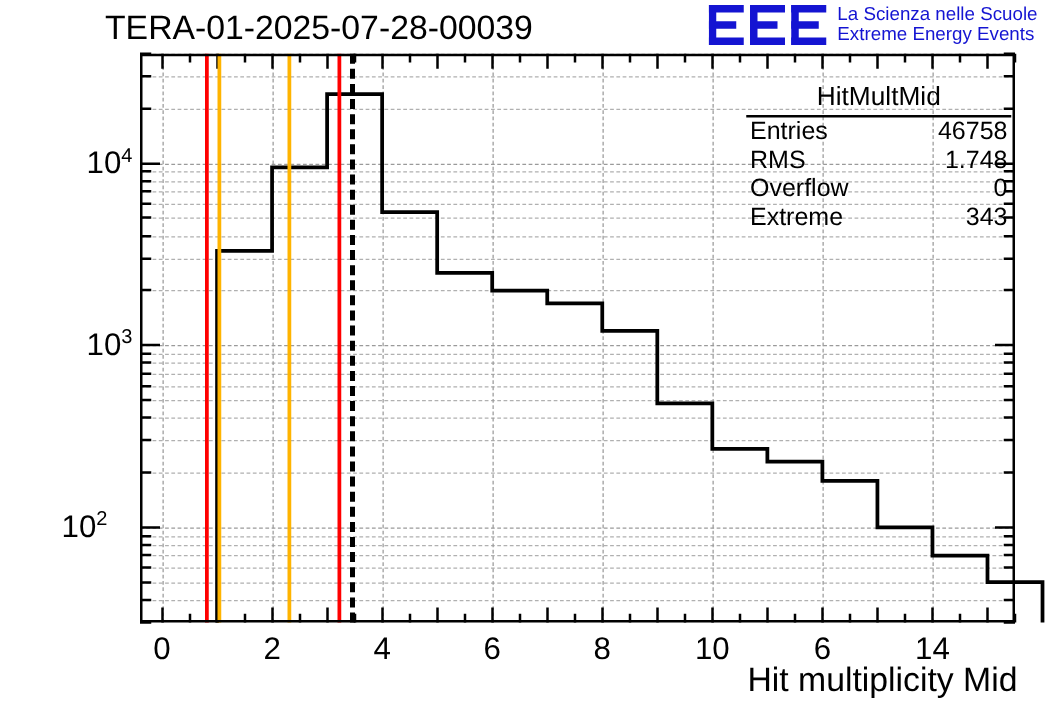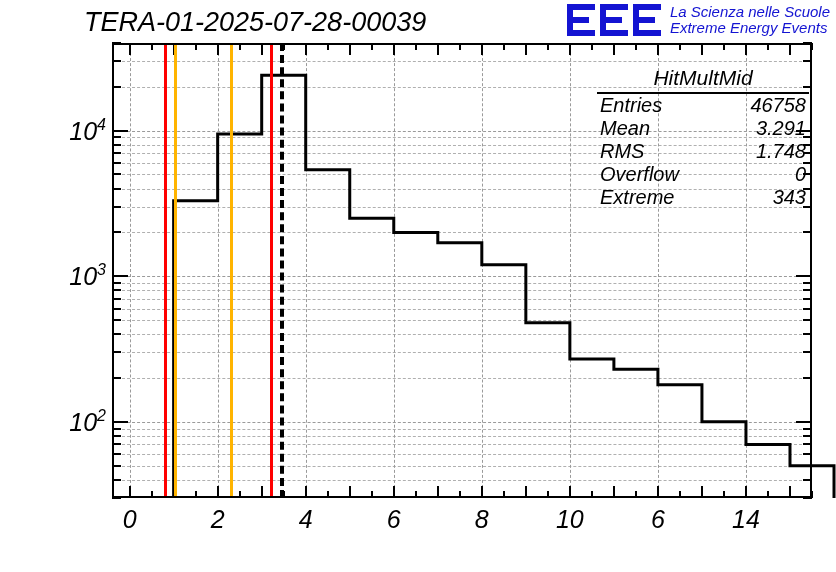--- a/index.html
+++ b/index.html
@@ -1,20 +1,20 @@
 <!DOCTYPE html>
 <html><head>
 <meta charset="utf-8">
 <style>
   html,body{margin:0;padding:0;}
   body{
     width:836px;height:572px;background:#ffffff;overflow:hidden;position:relative;
     font-family:"Liberation Sans", sans-serif;color:#000;
   }
-  #root{position:absolute;left:0;top:0;width:836px;height:572px;font-style:italic;}
+  #root{position:absolute;left:0;top:0;width:836px;height:572px;}
 
   
   .title{
     position:absolute;left:84px;top:7px;
     font-size:27px;letter-spacing:0px;color:#000;white-space:nowrap;
   }
   .logo{
     position:absolute;right:6px;top:2px;height:36px;
     display:flex;align-items:center;gap:7px;
   }
@@ -271,31 +271,28 @@
         <polyline points="61.64,455.00 61.64,157.77 105.66,157.77 105.66,90.91 149.69,90.91 149.69,32.30 193.71,32.30 193.71,126.63 237.74,126.63 237.74,175.32 281.76,175.32 281.76,189.43 325.79,189.43 325.79,199.71 369.81,199.71 369.81,221.74 413.84,221.74 413.84,279.68 457.86,279.68 457.86,316.06 501.89,316.06 501.89,326.20 545.91,326.20 545.91,341.70 589.94,341.70 589.94,378.87 633.96,378.87 633.96,401.42 677.99,401.42 677.99,422.70 722.01,422.70 722.01,455.00" fill="none" stroke="#000000" stroke-width="3" stroke-linejoin="miter"></polyline>
       </svg>
       <div class="vline" style="left: 52.2107px; height: 455px; background: rgb(255, 0, 0);"></div>
       <div class="vline" style="left: 62.3365px; height: 455px; background: rgb(255, 180, 0);"></div>
       <div class="vline" style="left: 118.248px; height: 455px; background: rgb(255, 180, 0);"></div>
       <div class="vline" style="left: 157.871px; height: 455px; background: rgb(255, 0, 0);"></div>
       <div class="vline" style="left: 167.997px; height: 455px; width: 0px; border-left: 4px dashed rgb(0, 0, 0);"></div>
     </div>
   <div class="frame"></div>
 
+  <div class="axis-title">Hit multiplicity Mid</div>
 
   <div class="stats">
     <div class="stats-title">HitMultMid</div>
     <div id="stats-rows">
         <div class="stats-row">
           <span class="k">Entries</span>
           <span class="v">46758</span>
-        </div>
-        <div class="stats-row">
-          <span class="k">Mean</span>
-          <span class="v">3.291</span>
         </div>
         <div class="stats-row">
           <span class="k">RMS</span>
           <span class="v">1.748</span>
         </div>
         <div class="stats-row">
           <span class="k">Overflow</span>
           <span class="v">0</span>
         </div>
         <div class="stats-row">
@@ -306,16 +303,16 @@
   </div>
 
 <div class="xlab" style="left: 129.61px; top: 505px;">0</div>
     <div class="xlab" style="left: 217.66px; top: 505px;">2</div>
     <div class="xlab" style="left: 305.711px; top: 505px;">4</div>
     <div class="xlab" style="left: 393.761px; top: 505px;">6</div>
     <div class="xlab" style="left: 481.811px; top: 505px;">8</div>
     <div class="xlab" style="left: 569.862px; top: 505px;">10</div>
     <div class="xlab" style="left: 657.912px; top: 505px;">6</div>
     <div class="xlab" style="left: 745.962px; top: 505px;">14</div>
-    <div class="ylab" style="right: 730px; top: 421.867px;"><span>10</span><sup>2</sup></div>
+    <div class="ylab" style="right: 750px; top: 421.867px;"><span>10</span><sup>2</sup></div>
     <div class="ylab" style="right: 730px; top: 276.265px;"><span>10</span><sup>3</sup></div>
     <div class="ylab" style="right: 730px; top: 130.662px;"><span>10</span><sup>4</sup></div>
   </div>
 
 </body></html>

